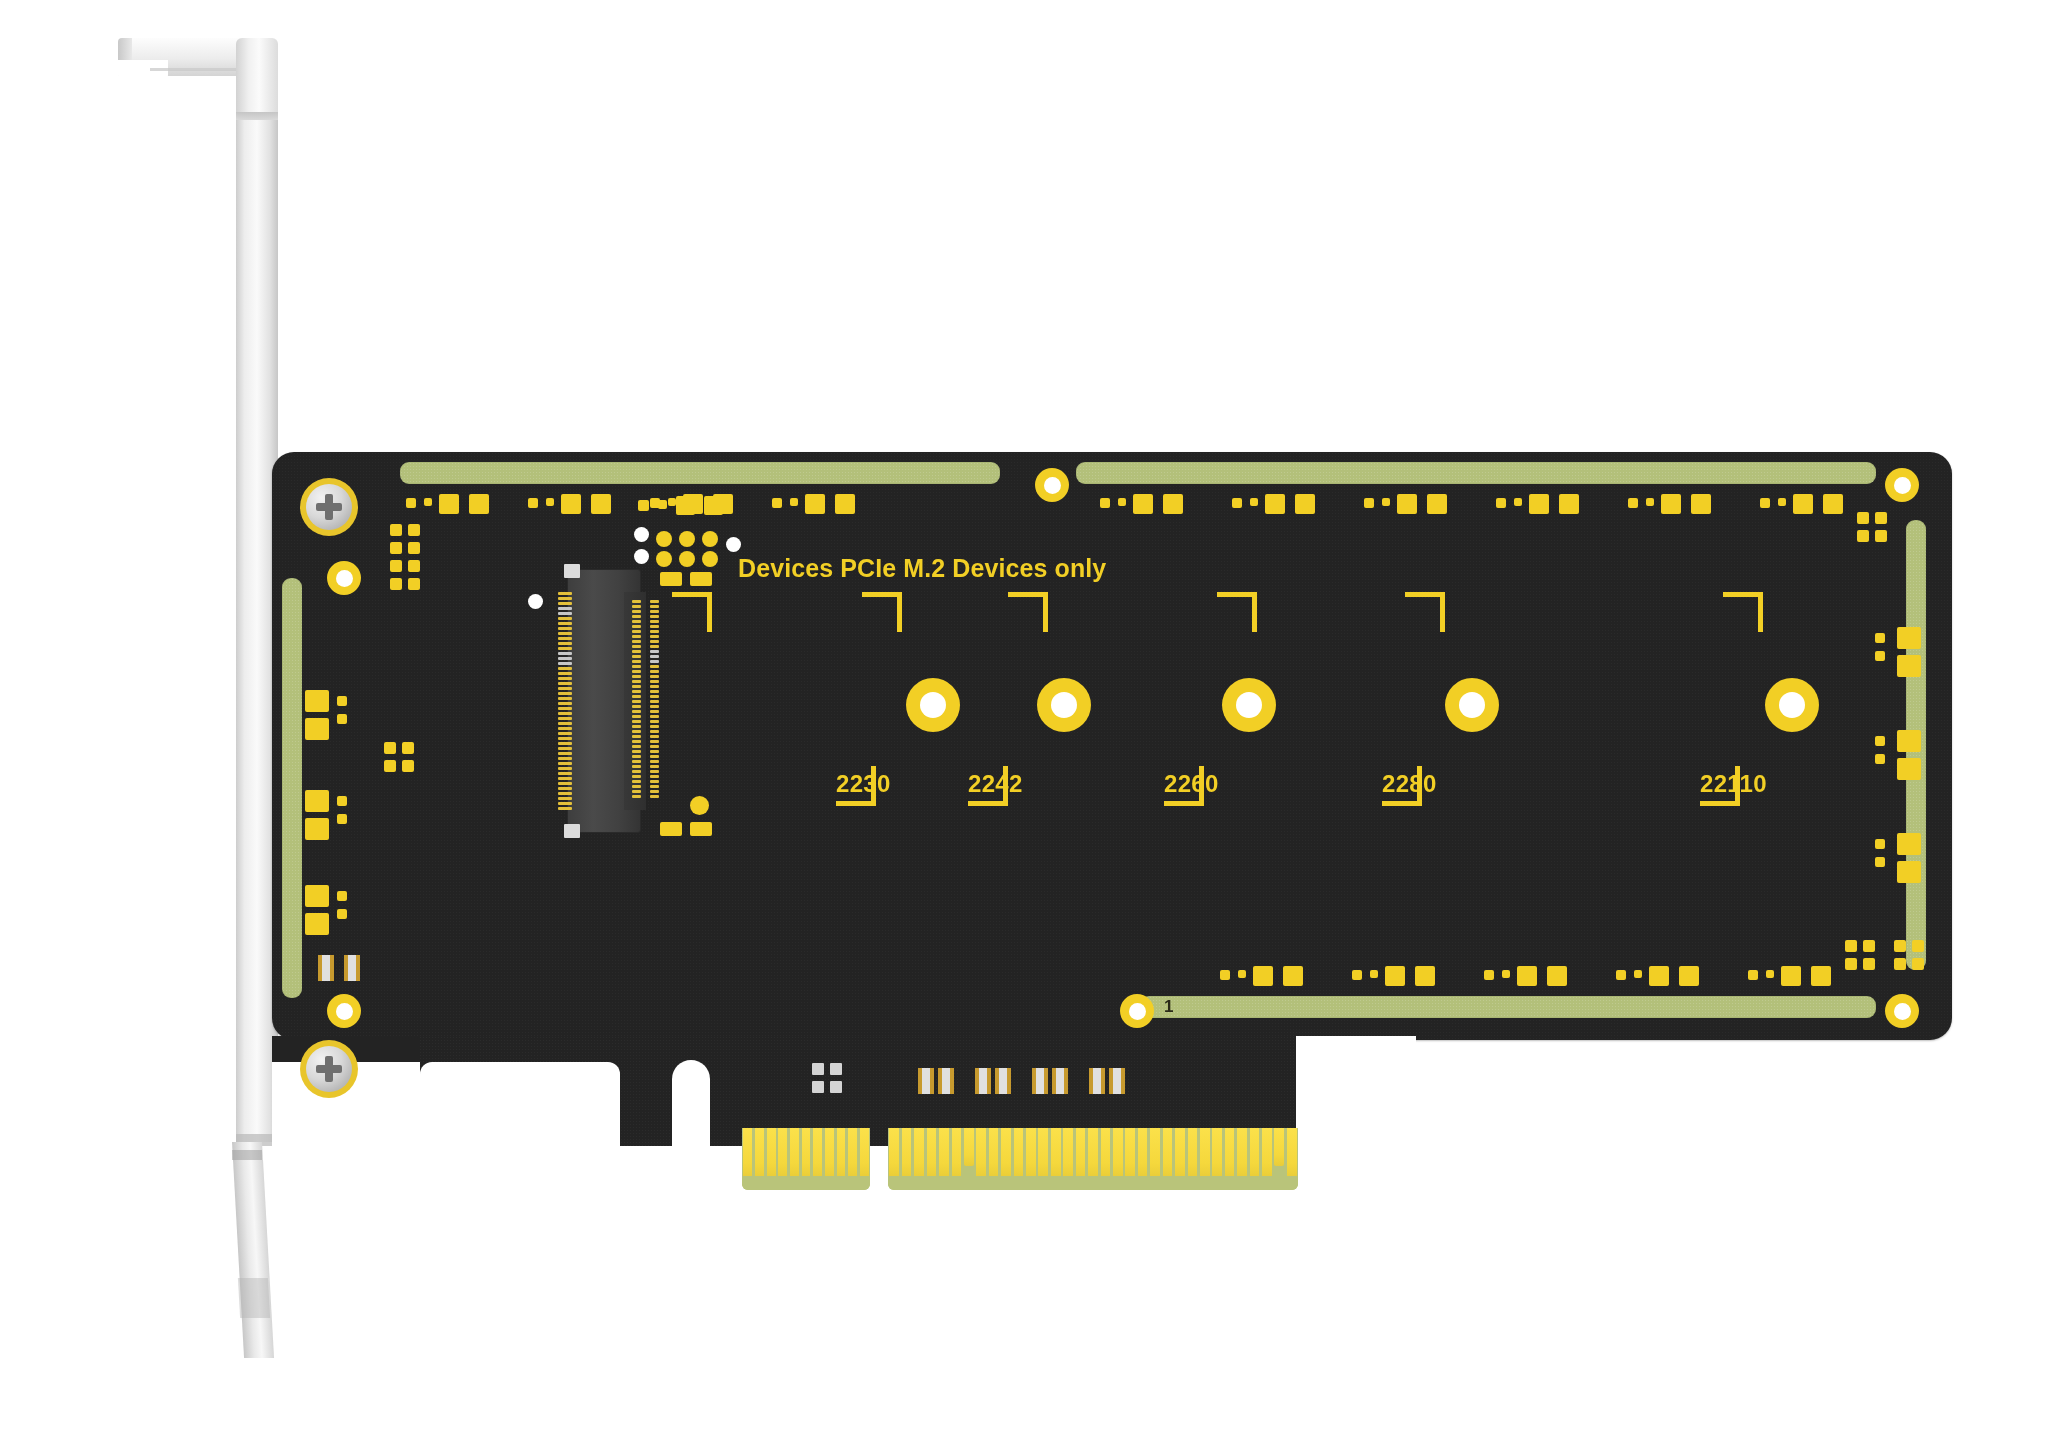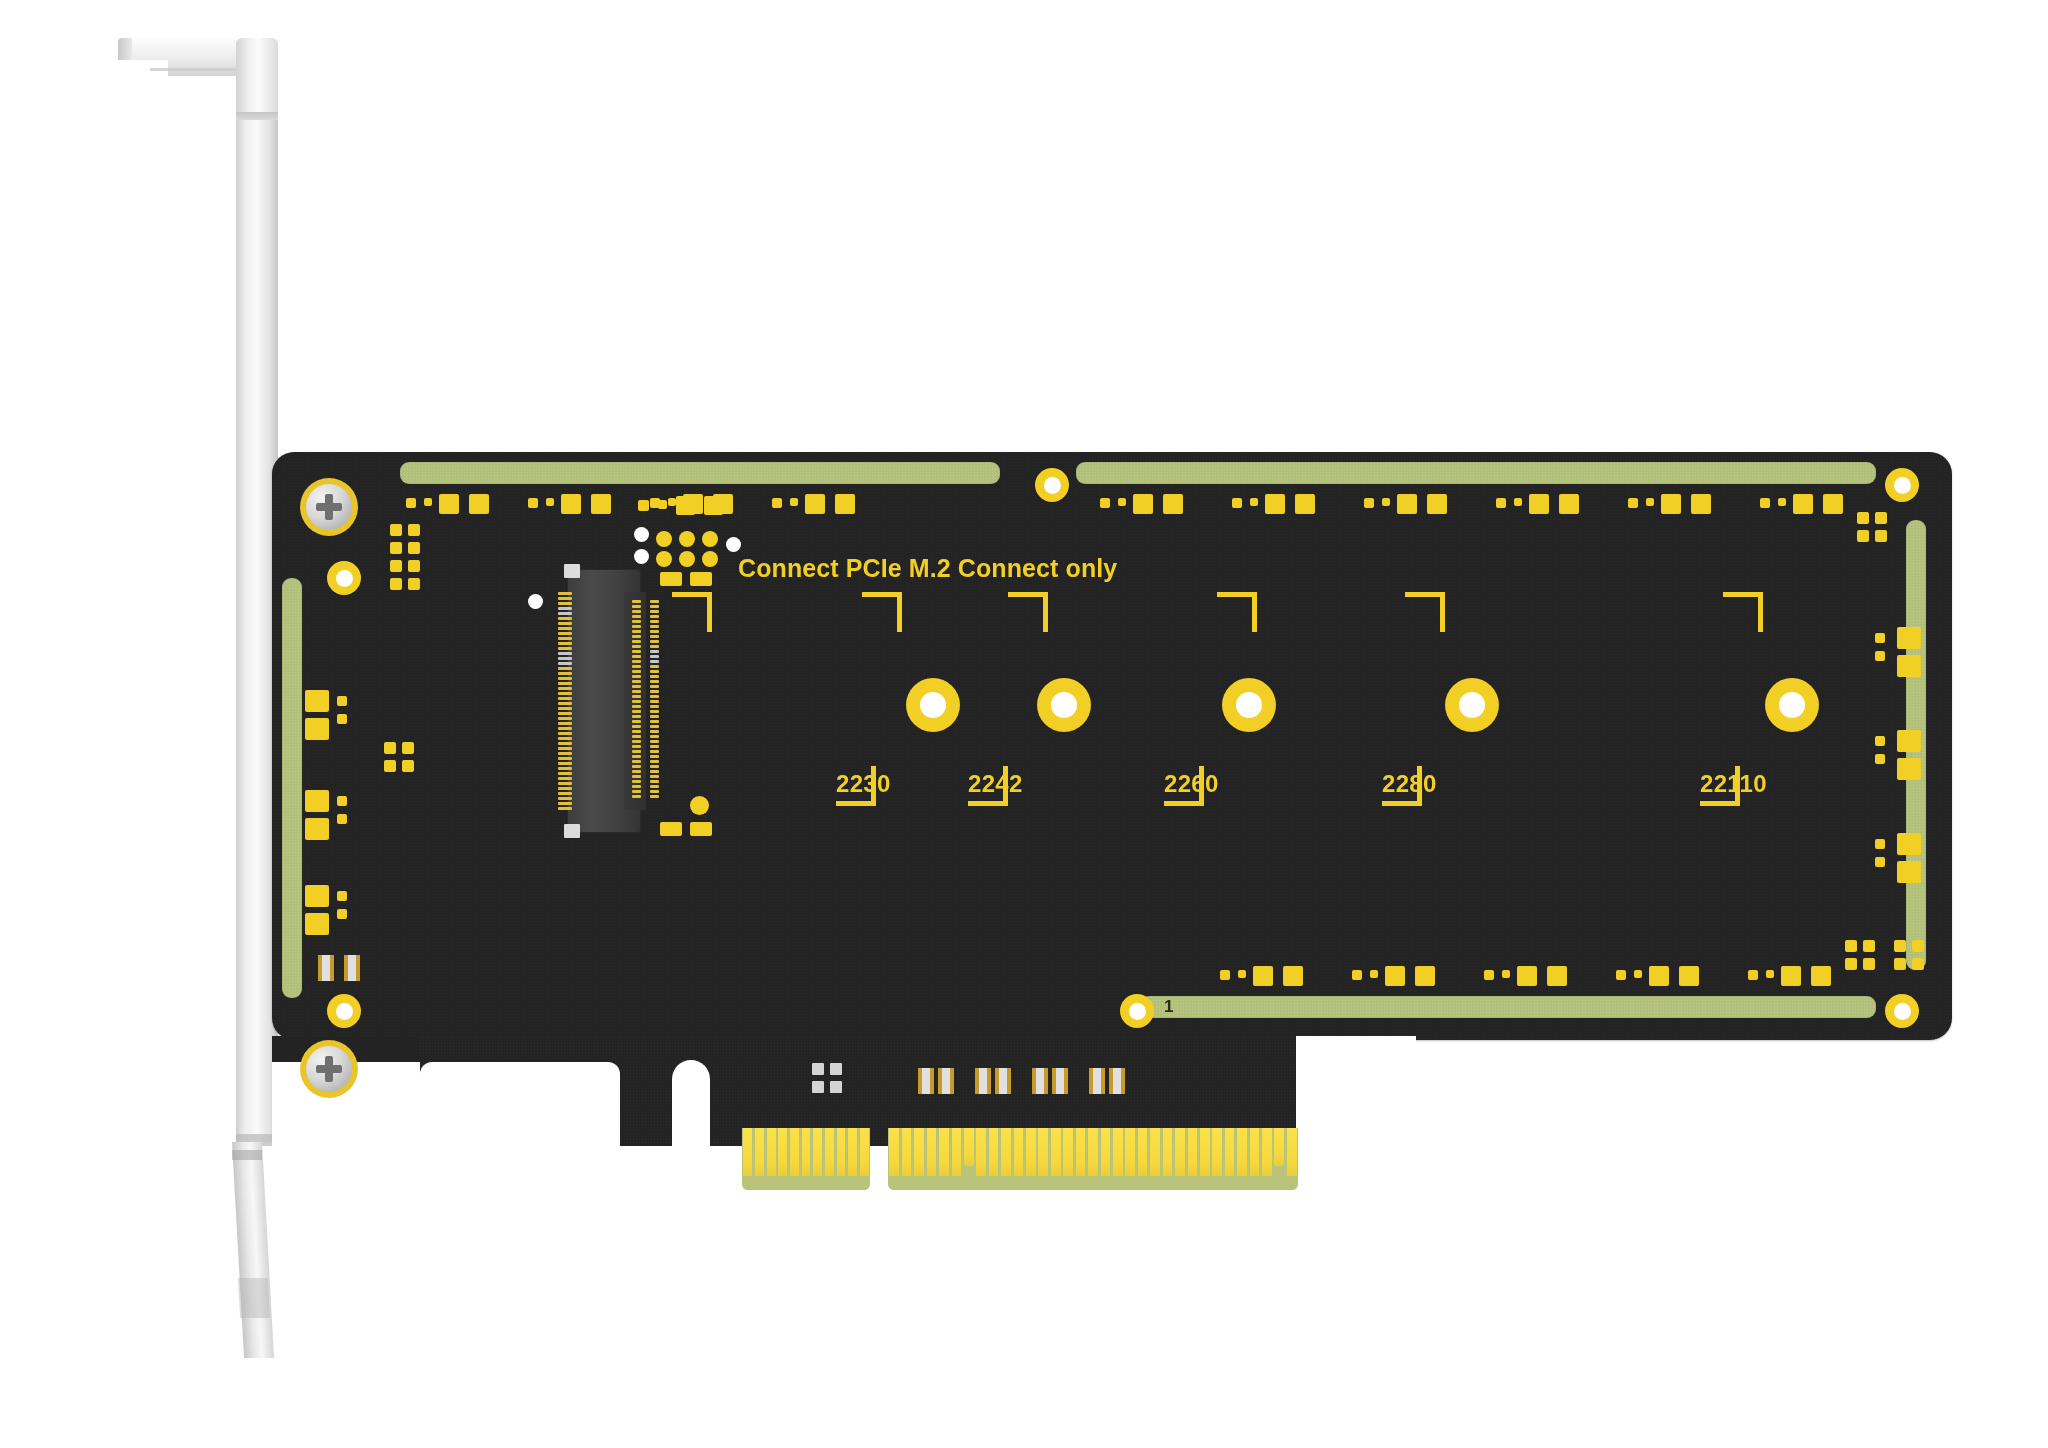--- a/index.html
+++ b/index.html
@@ -427,21 +427,21 @@
     <div class="via y" style="left:702px;top:531px;width:16px;height:16px;"></div>
     <div class="via w" style="left:726px;top:537px;width:15px;height:15px;"></div>
     <div class="via w" style="left:634px;top:549px;width:15px;height:15px;"></div>
     <div class="via y" style="left:656px;top:551px;width:16px;height:16px;"></div>
     <div class="via y" style="left:679px;top:551px;width:16px;height:16px;"></div>
     <div class="via y" style="left:702px;top:551px;width:16px;height:16px;"></div>
     <div class="via w" style="left:528px;top:594px;width:15px;height:15px;"></div>
     <div class="via y" style="left:690px;top:796px;width:19px;height:19px;"></div>
   </div>
 
-  <div id="headline" style="left:738px;top:554px;">Connect PCIe M.2 Connect only</div>
+  <div id="headline" style="left:738px;top:554px;">Devices PCIe M.2 Devices only</div>
 
   <div>
     <div class="mountpost" style="left:906px;top:678px;">
         <i></i>
       </div>
     <div class="mountpost" style="left:1037px;top:678px;">
         <i></i>
       </div>
     <div class="mountpost" style="left:1222px;top:678px;">
         <i></i>

